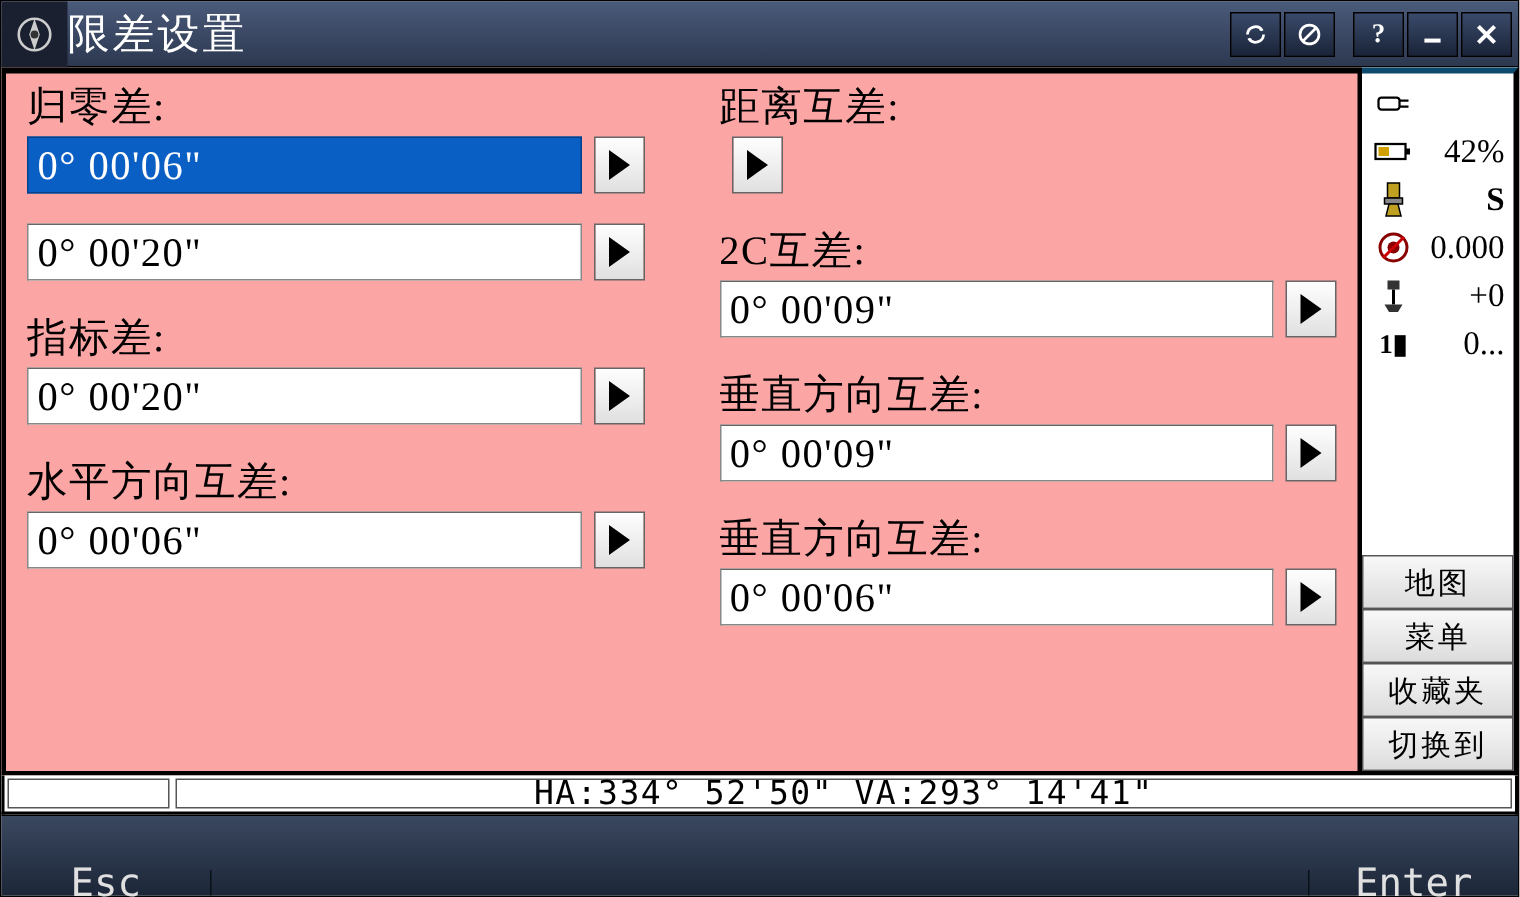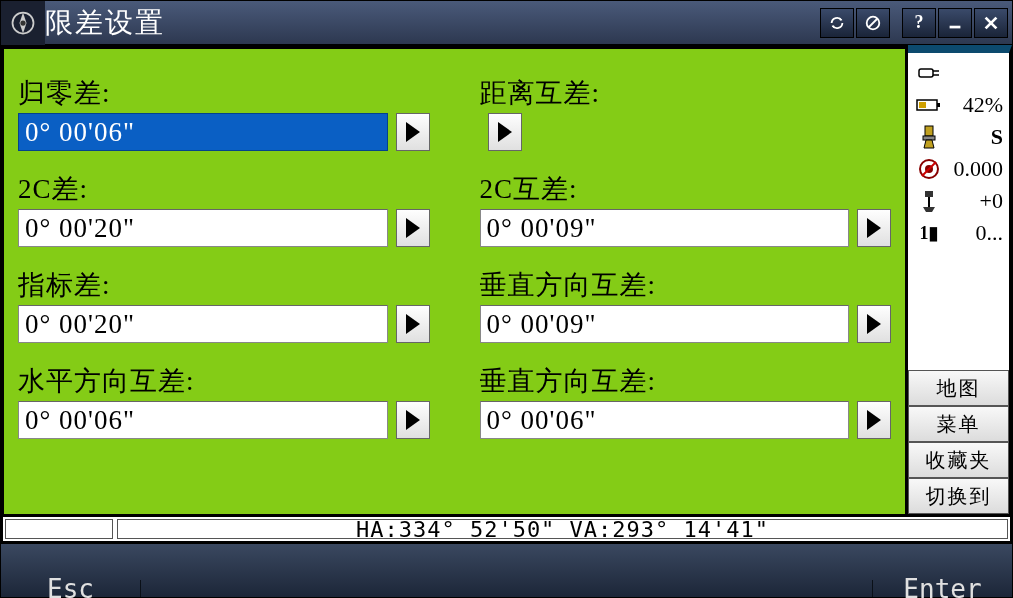--- a/index.html
+++ b/index.html
@@ -13,32 +13,32 @@
   .titlebar-icon svg { width: 28px; height: 28px; }
   .titlebar-title { color: #fff; font-size: 28px; flex: 1; letter-spacing: 2px; font-family: Liberation Serif, serif; }
   .titlebar-btns { display: flex; gap: 2px; padding-right: 4px; }
   .tb-btn { width: 34px; height: 30px; background: linear-gradient(to bottom, #3a4a6a, #1a2438); border: 1px solid #000; display: flex; align-items: center; justify-content: center; color: #fff; font-size: 18px; font-weight: bold; }
   .tb-btn svg { width: 18px; height: 18px; }
   .tb-sep { width: 8px; }
   
   
   .content-row { flex: 1; display: flex; min-height: 0; }
   
-  .main-area { flex: 1; background: #84cc16; border: 3px solid #000; border-top: 4px solid #000; padding: 26px 14px; display: grid; grid-template-columns: 1fr 1fr; gap: 0 50px; align-content: start; }
+  .main-area { flex: 1; background: #fca5a5; border: 3px solid #000; border-top: 4px solid #000; padding: 4px 14px; display: grid; grid-template-columns: 1fr 1fr; gap: 0 50px; align-content: start; }
   
   .field-group { margin-bottom: 20px; }
   .field-label { font-size: 27px; color: #000; margin-bottom: 2px; letter-spacing: 1px; }
   .field-input-row { display: flex; align-items: stretch; }
   .field-input { flex: 1; height: 38px; border: 1px solid #888; border-top: 1px solid #666; background: #fff; font-size: 27px; font-family: inherit; padding: 0 6px; display: flex; align-items: center; letter-spacing: 1px; }
   .field-input.selected { background: #0a5fc4; color: #fff; border: 1px solid #04428c; }
   .field-arrow { width: 34px; height: 38px; margin-left: 8px; border: 1px solid #666; background: linear-gradient(to bottom, #fefefe, #e0e0e0); display: flex; align-items: center; justify-content: center; }
   .field-arrow::before { content: ""; width: 0; height: 0; border-top: 10px solid transparent; border-bottom: 10px solid transparent; border-left: 14px solid #000; }
   
   
-  .sidebar { width: 104px; background: #fff; border: 3px solid #000; border-left: none; border-top: 8px solid #0c4a6e; display: flex; flex-direction: column; font-family: Liberation Serif, serif; }
+  .sidebar { width: 104px; background: #fff; border: 3px solid #000; border-left: none; border-top: 4px solid #0c4a6e; display: flex; flex-direction: column; font-family: Liberation Serif, serif; }
   .status-area { flex: 1; padding: 4px 2px; font-size: 20px; }
   .status-row { display: flex; align-items: center; justify-content: flex-end; padding: 1px 4px; height: 32px; }
   .status-row .ico { width: 30px; display: flex; justify-content: center; }
   .status-row .val { flex: 1; text-align: right; font-size: 22px; }
   .sidebar-btns { }
   .side-btn { height: 36px; border: 1px solid #555; background: linear-gradient(to bottom, #f8f8f8, #dcdcdc); display: flex; align-items: center; justify-content: center; font-size: 20px; letter-spacing: 2px; }
   
   
   .statusbar { height: 26px; background: #fff; border: 2px solid #000; border-top: none; display: flex; }
   .status-seg { border: 1px solid #555; margin: 2px; }
@@ -98,21 +98,20 @@
 
       <div>
         <div class="field-group">
           <div class="field-label">归零差:</div>
           <div class="field-input-row">
             <div class="field-input selected">0° 00'06"</div>
             <div class="field-arrow"></div>
           </div>
         </div>
         <div class="field-group">
-          <div class="field-label">2C差:</div>
           <div class="field-input-row">
             <div class="field-input">0° 00'20"</div>
             <div class="field-arrow"></div>
           </div>
         </div>
         <div class="field-group">
           <div class="field-label">指标差:</div>
           <div class="field-input-row">
             <div class="field-input">0° 00'20"</div>
             <div class="field-arrow"></div>

